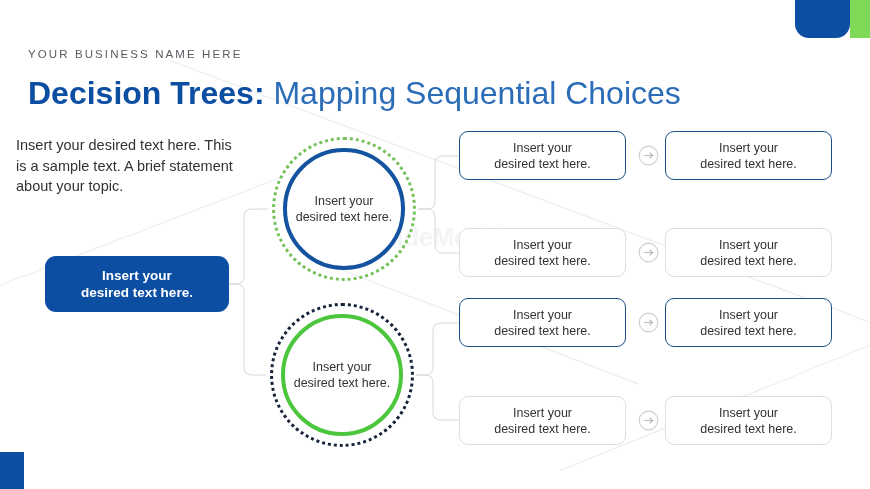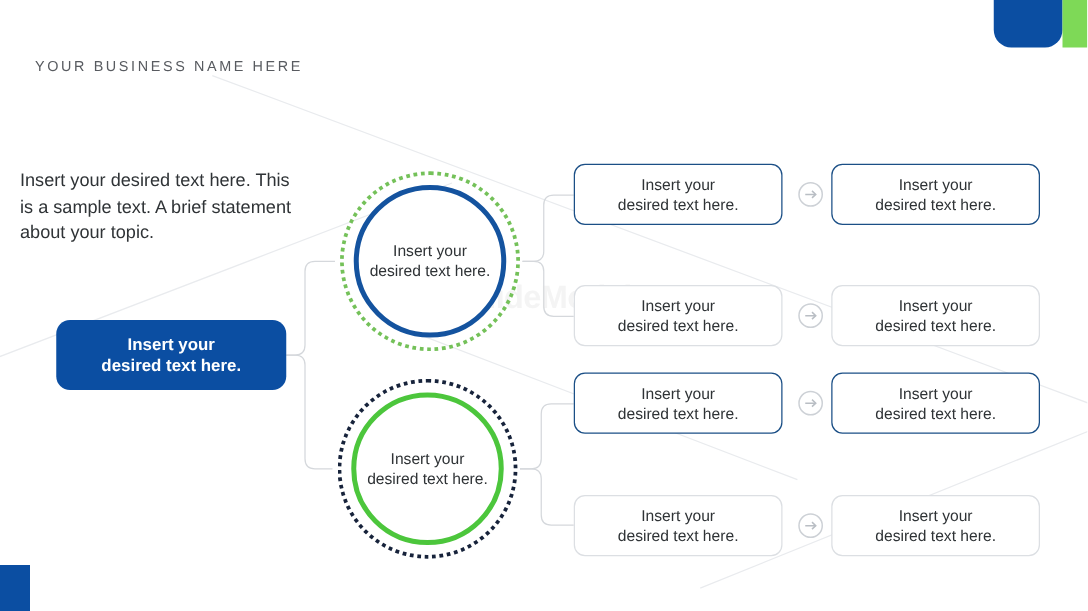--- a/index.html
+++ b/index.html
@@ -124,20 +124,21 @@
   <div class="hairline hl3"></div>
   <div class="hairline hl4"></div>
 
   <div class="corner-tr">
     <div class="blue"></div>
     <div class="green"></div>
   </div>
   <div class="corner-bl"></div>
 
   <div class="eyebrow">YOUR BUSINESS NAME HERE</div>
+  <div class="title"><span class="strong">Decision Trees:</span><span> Mapping Sequential Choices</span></div>
 
   <div class="body-text">Insert your desired text here. This is a sample text. A brief statement about your topic.</div>
 
   <svg class="connectors" viewBox="0 0 870 489">
     <g fill="none" stroke="#d5d8dc" stroke-width="1">
 
       <path d="M229 284 H236 Q244 284 244 276 V217 Q244 209 252 209 H268"></path>
       <path d="M229 284 H236 Q244 284 244 292 V367 Q244 375 252 375 H266"></path>
 
       <path d="M418 209 H427 Q435 209 435 201 V164 Q435 156 443 156 H459"></path>

